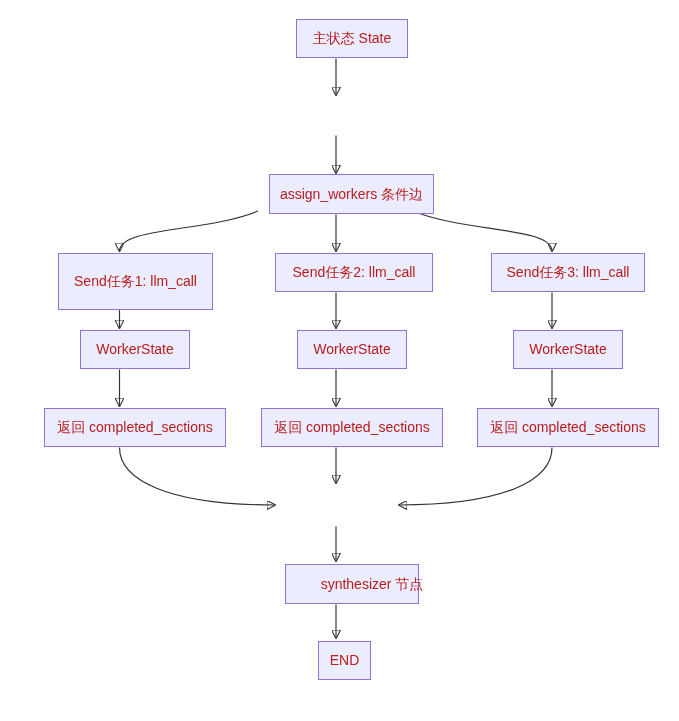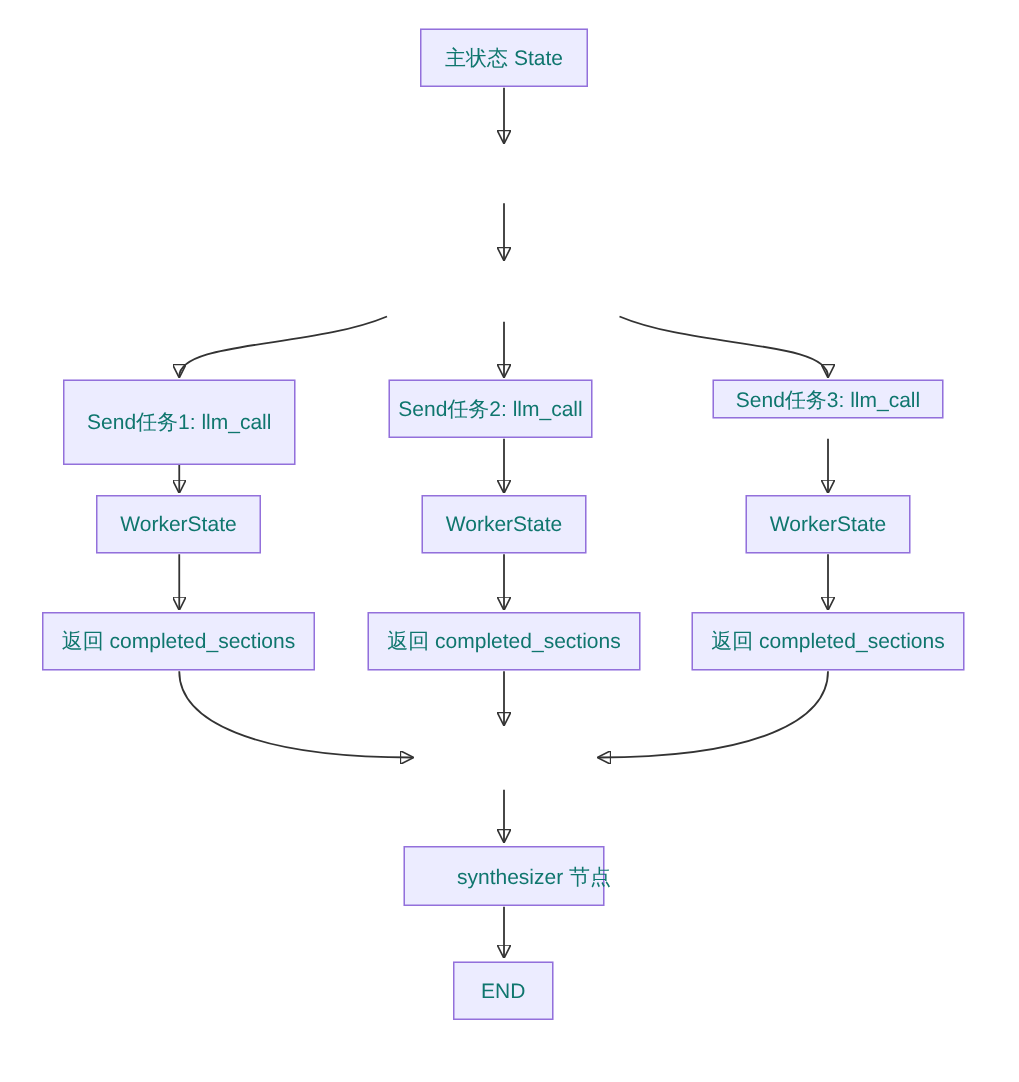--- a/index.html
+++ b/index.html
@@ -27,45 +27,46 @@
     fill: none;
     stroke: #333333;
     stroke-width: 1.2;
   }
   .node {
     position: absolute;
     z-index: 2;
     box-sizing: border-box;
     background: #ECECFF;
     border: 1px solid #9370DB;
-    color: #0f766e;
+    color: #b91c1c;
     font-size: 14px;
     line-height: 1.2;
     display: flex;
     align-items: center;
     justify-content: center;
     text-align: center;
     white-space: nowrap;
+    margin-left: 16px;
   }
   
   .n-state        { left: 280px; top: 19px;  width: 112px; height: 39px; }
   .n-orchestrator { left: 266px; top: 96px;  width: 139px; height: 39px; }
   .n-assign       { left: 253px; top: 174px; width: 165px; height: 40px; }
   .n-send1        { left: 42px;  top: 253px; width: 155px; height: 57px; }
-  .n-send2        { left: 259px; top: 253px; width: 136px; height: 39px; }
-  .n-send3        { left: 475px; top: 253px; width: 154px; height: 26px; }
+  .n-send2        { left: 259px; top: 253px; width: 158px; height: 39px; }
+  .n-send3        { left: 475px; top: 253px; width: 154px; height: 39px; }
   .n-worker1      { left: 64px;  top: 330px; width: 110px; height: 39px; }
   .n-worker2      { left: 281px; top: 330px; width: 110px; height: 39px; }
   .n-worker3      { left: 497px; top: 330px; width: 110px; height: 39px; }
   .n-return1      { left: 28px;  top: 408px; width: 182px; height: 39px; }
   .n-return2      { left: 245px; top: 408px; width: 182px; height: 39px; }
   .n-return3      { left: 461px; top: 408px; width: 182px; height: 39px; }
   .n-merge        { left: 278px; top: 486px; width: 118px; height: 40px; }
   .n-synthesizer  { left: 269px; top: 564px; width: 134px; height: 40px; padding-left: 40px; }
-  .n-end          { left: 302px; top: 641px; width: 67px;  height: 39px; }
+  .n-end          { left: 302px; top: 641px; width: 53px;  height: 39px; }
 </style>
 </head>
 <body>
 
 <div class="canvas">
 
   <svg class="edges" viewBox="0 0 679 721" xmlns="http://www.w3.org/2000/svg">
     <defs>
       <marker id="arrow" viewBox="0 0 10 10" refX="9" refY="5" markerWidth="7.5" markerHeight="7.5" orient="auto-start-reverse">
         <path d="M0,0 L10,5 L0,10 z" fill="#333333" stroke="none"></path>
@@ -83,20 +84,21 @@
     <path d="M336 369.5 V 406" marker-end="url(#arrow)"></path>
     <path d="M552 369.5 V 406" marker-end="url(#arrow)"></path>
     <path d="M119.5 447.5 C 119.5 480, 168 505, 275 505" marker-end="url(#arrow)"></path>
     <path d="M336 447.5 V 483" marker-end="url(#arrow)"></path>
     <path d="M552 447.5 C 552 480, 505 505, 399 505" marker-end="url(#arrow)"></path>
     <path d="M336 526.5 V 561" marker-end="url(#arrow)"></path>
     <path d="M336 604.5 V 638" marker-end="url(#arrow)"></path>
   </svg>
 
   <div class="node n-state">主状态 State</div>
+  <div class="node n-assign">assign_workers 条件边</div>
 
   <div class="node n-send1">Send任务1: llm_call</div>
   <div class="node n-send2">Send任务2: llm_call</div>
   <div class="node n-send3">Send任务3: llm_call</div>
 
   <div class="node n-worker1">WorkerState</div>
   <div class="node n-worker2">WorkerState</div>
   <div class="node n-worker3">WorkerState</div>
 
   <div class="node n-return1">返回 completed_sections</div>

